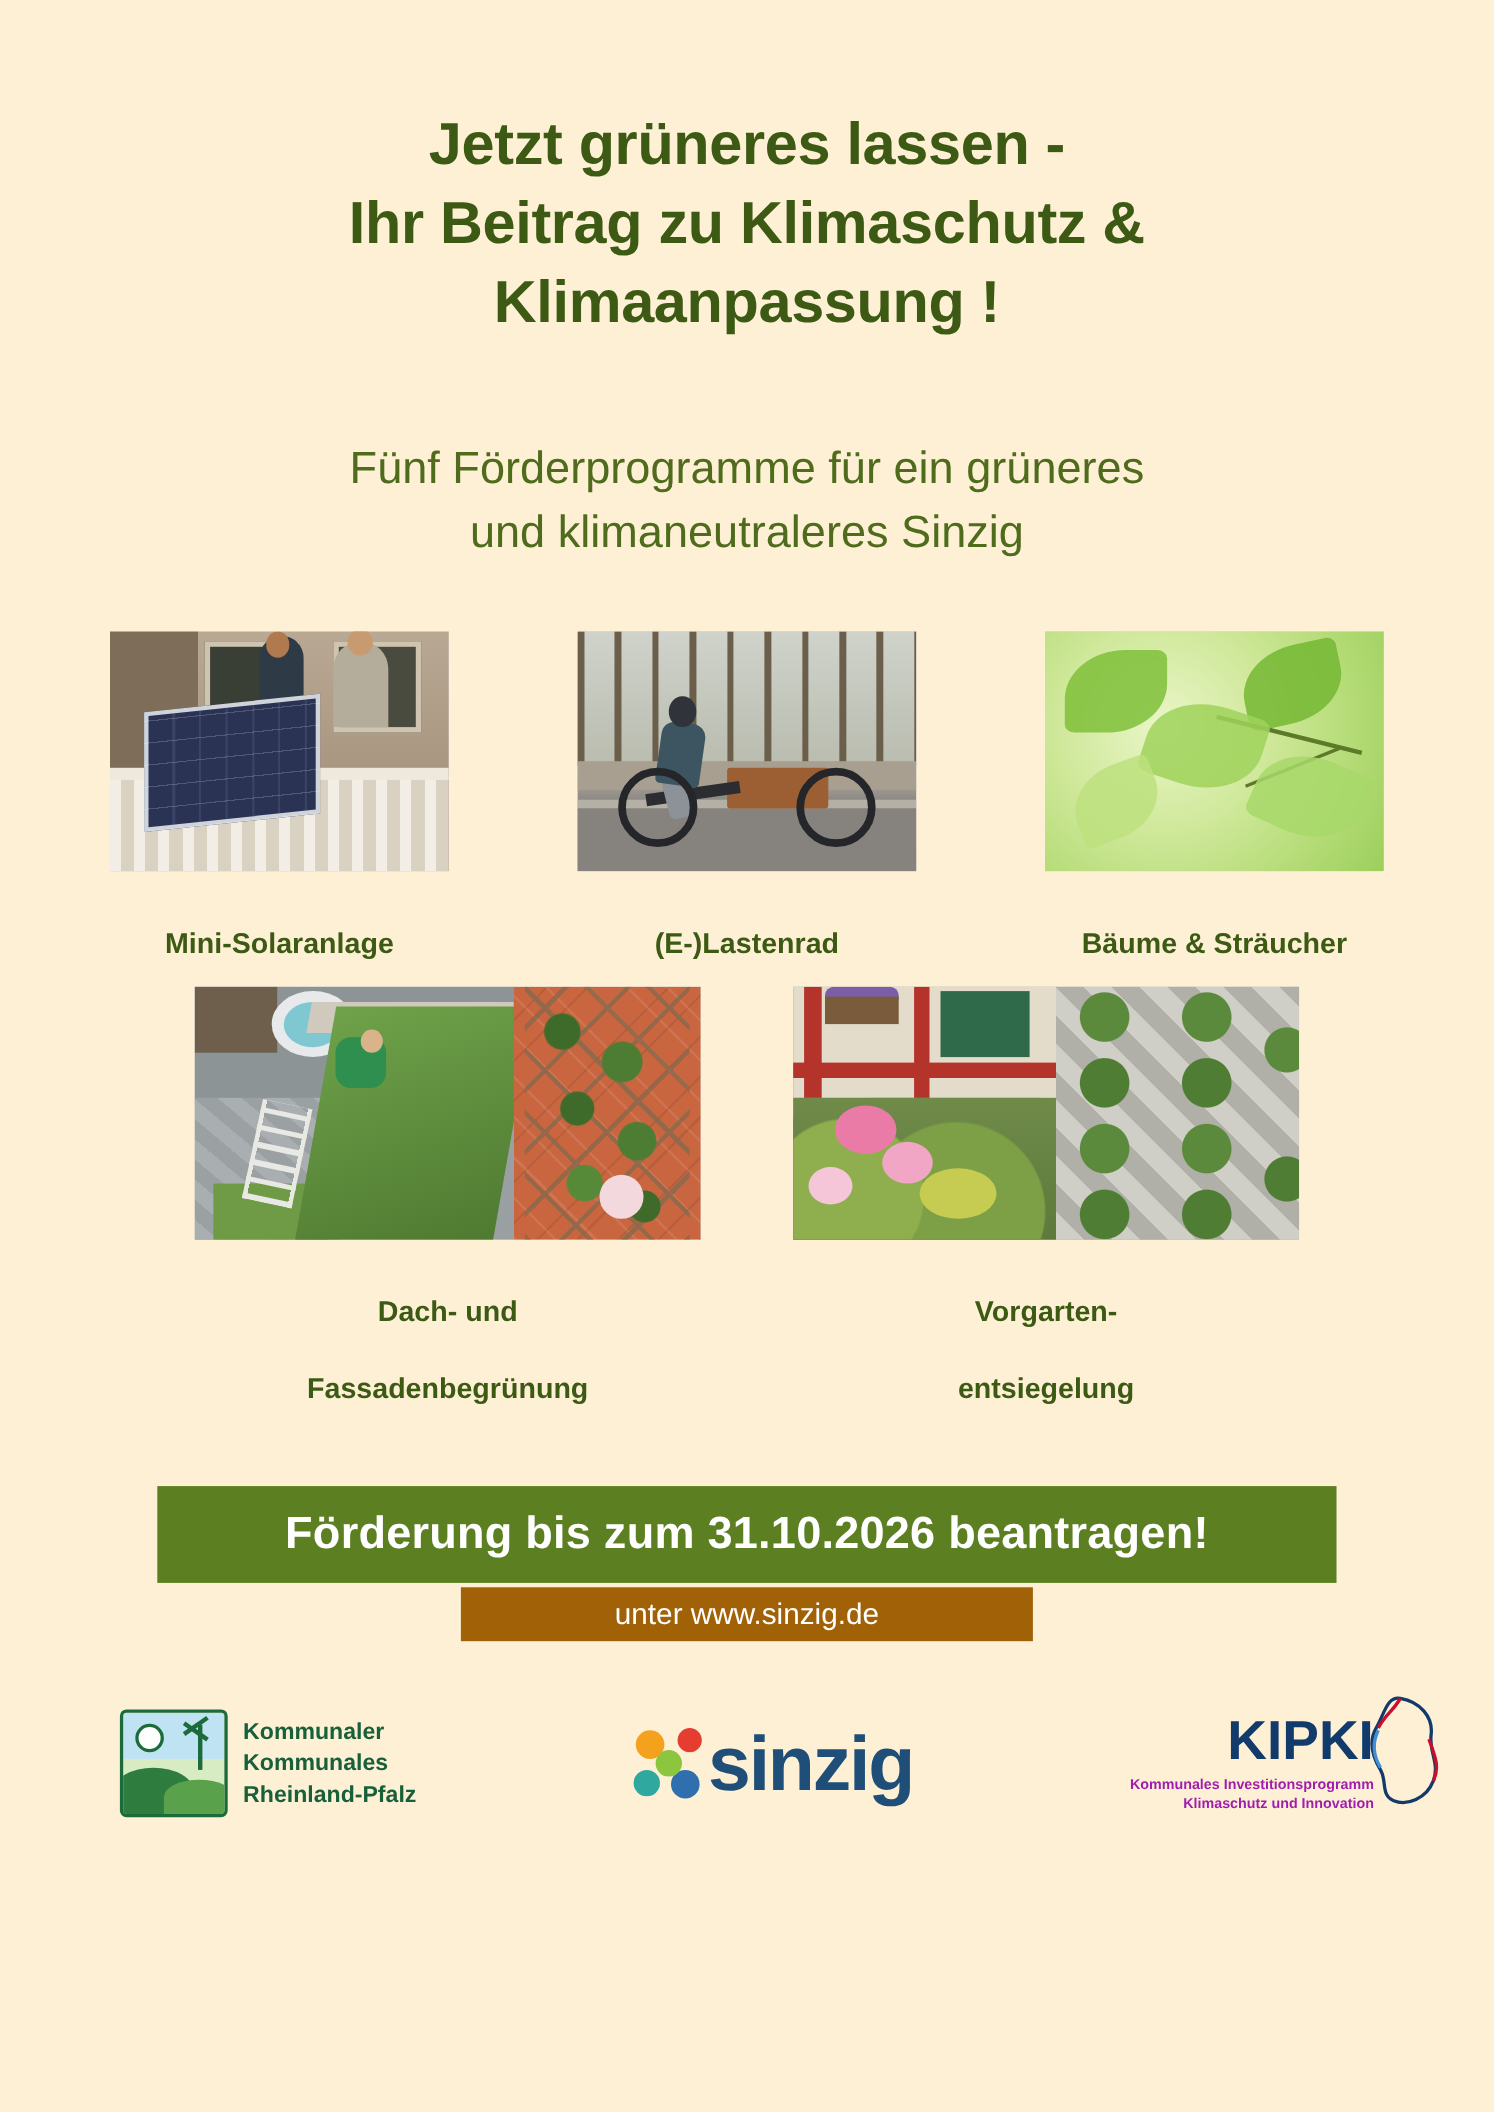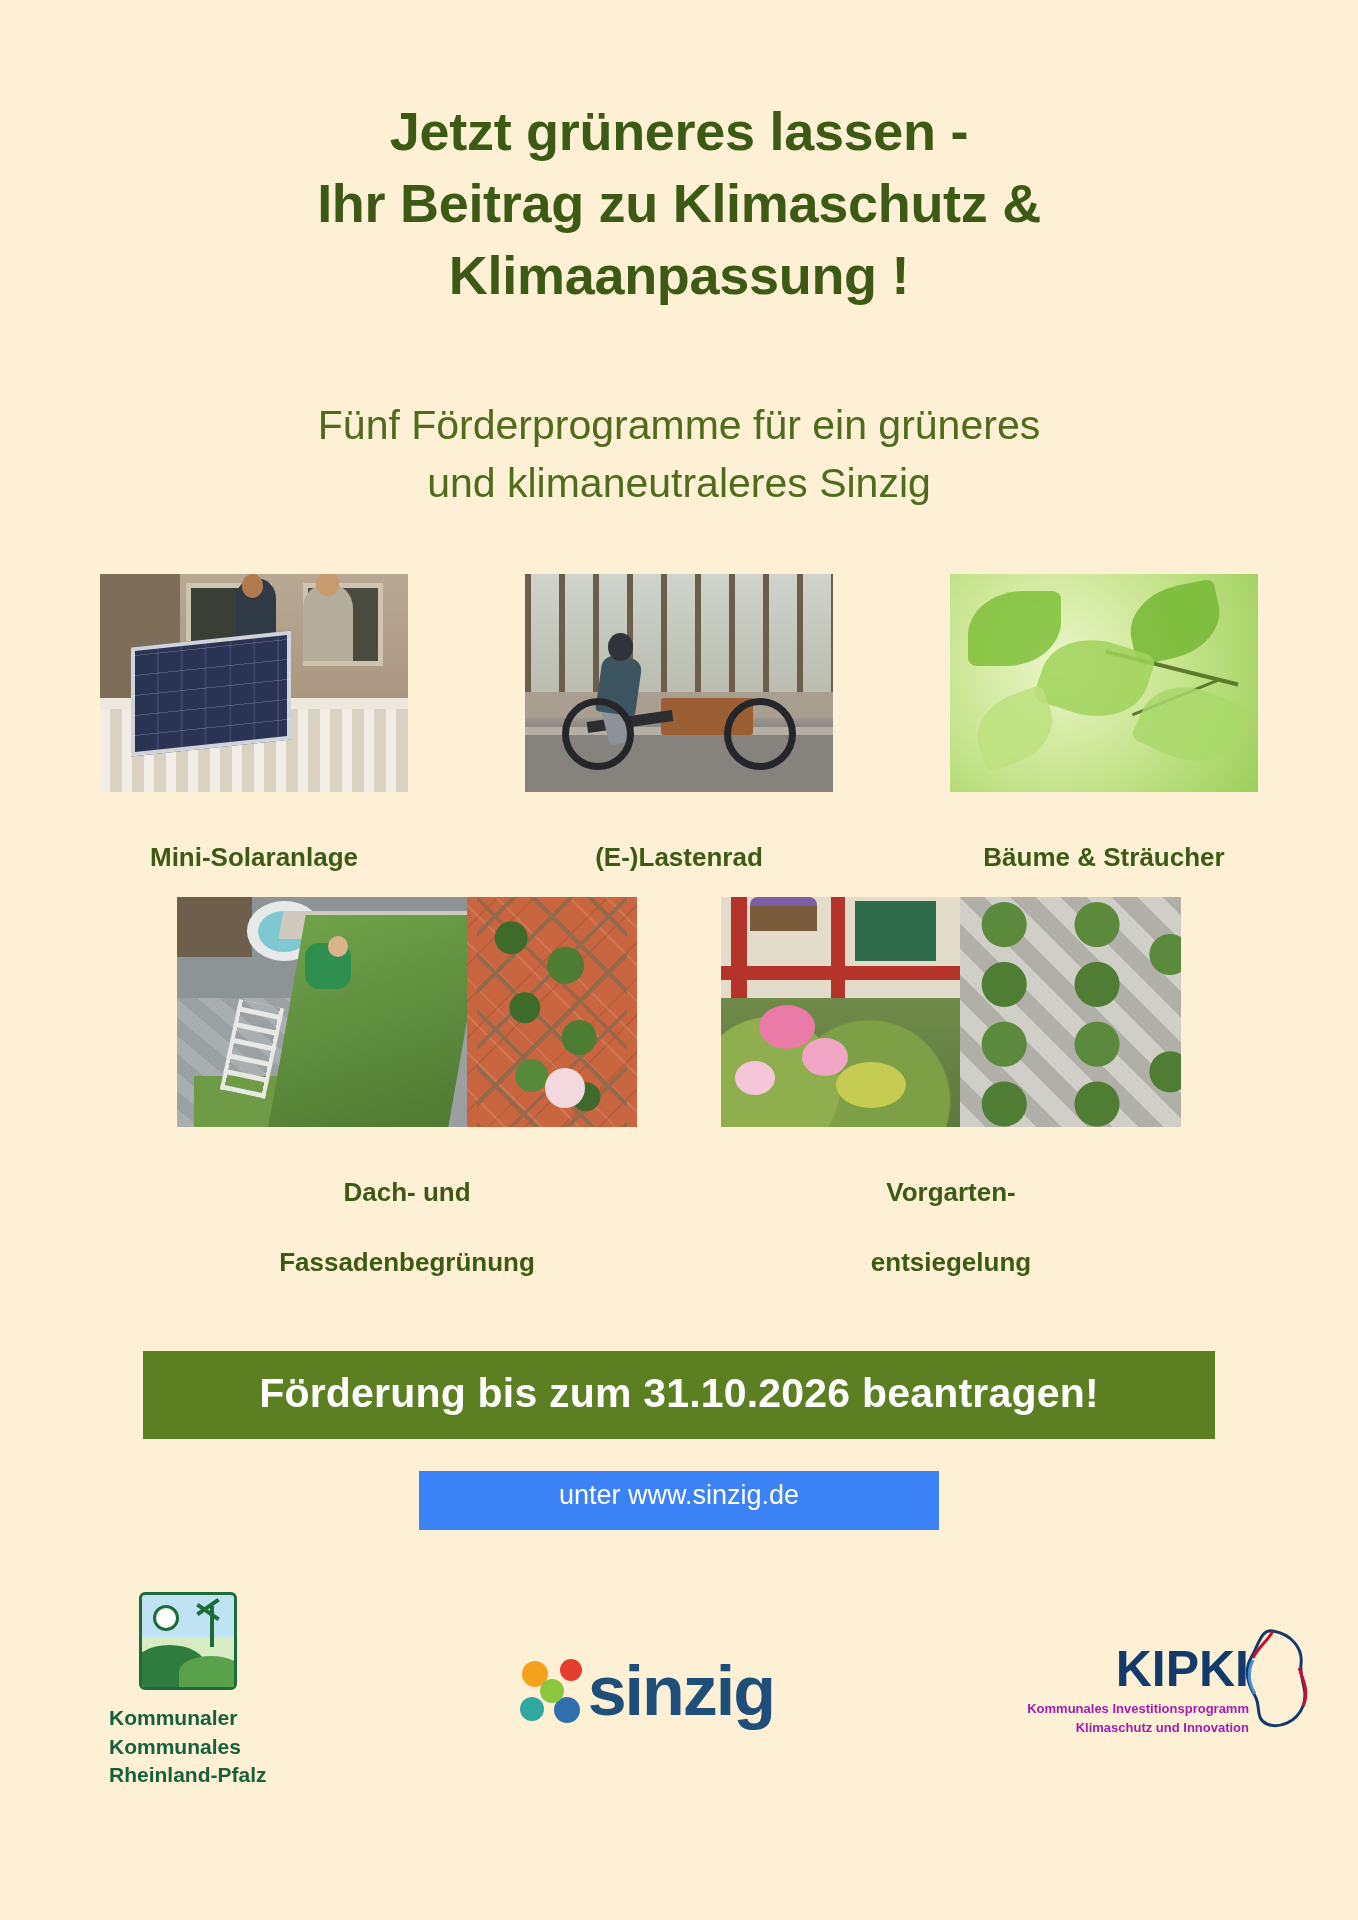--- a/index.html
+++ b/index.html
@@ -211,41 +211,41 @@
     background: #5b7f21;
     color: #ffffff;
     font-weight: bold;
     font-size: 41px;
     text-align: center;
     padding: 19px 0 22px 0;
     box-sizing: border-box;
     letter-spacing: .2px;
   }
   .cta-sub {
-    margin-top: 32px;
+    margin-top: 4px;
     width: 520px;
-    background: #3b82f6;
+    background: #a16207;
     color: #ffffff;
     font-size: 27px;
     text-align: center;
-    padding: 9px 0 19px 0;
+    padding: 9px 0 9px 0;
     box-sizing: border-box;
   }
 
   
   .logos {
     margin-top: 62px;
     width: 1180px;
     display: flex;
     align-items: center;
     justify-content: space-between;
     padding: 0 20px;
     box-sizing: border-box;
   }
-  .logo-kkp { display: flex; align-items: center; gap: 14px; flex-direction: column; }
+  .logo-kkp { display: flex; align-items: center; gap: 14px; }
   .kkp-mark {
     width: 92px; height: 92px; border: 3px solid #1c6b3a; border-radius: 6px;
     position: relative; overflow: hidden; background: linear-gradient(#bfe3f2 0 46%, #d8ecc4 46% 100%);
   }
   .kkp-mark .hill { position: absolute; left: -10%; bottom: 0; width: 80%; height: 46%; background: #2f7d3e; border-radius: 50% 50% 0 0; }
   .kkp-mark .hill2 { position: absolute; right: -10%; bottom: 0; width: 70%; height: 34%; background: #59a14a; border-radius: 50% 50% 0 0; }
   .kkp-mark .turb { position: absolute; right: 22%; top: 12%; width: 4px; height: 44%; background: #1c6b3a; }
   .kkp-mark .blade { position: absolute; right: 14%; top: 10%; width: 26px; height: 4px; background: #1c6b3a; transform: rotate(-35deg); }
   .kkp-mark .blade2 { position: absolute; right: 14%; top: 16%; width: 26px; height: 4px; background: #1c6b3a; transform: rotate(35deg); }
   .kkp-mark .sun { position: absolute; left: 12%; top: 10%; width: 20px; height: 20px; background: #ffffff; border: 3px solid #1c6b3a; border-radius: 50%; }

